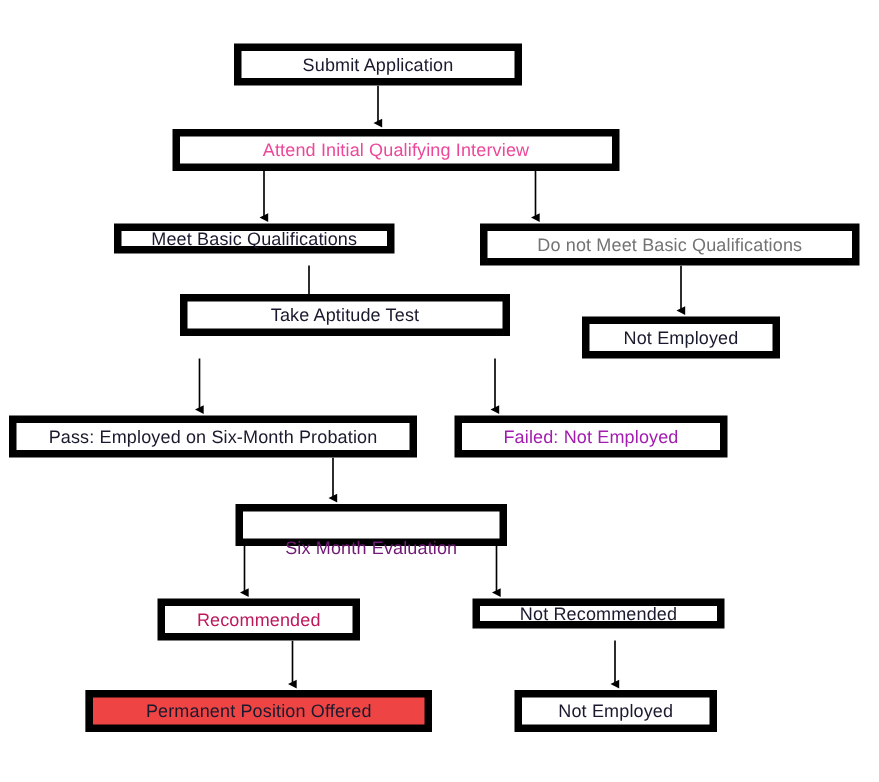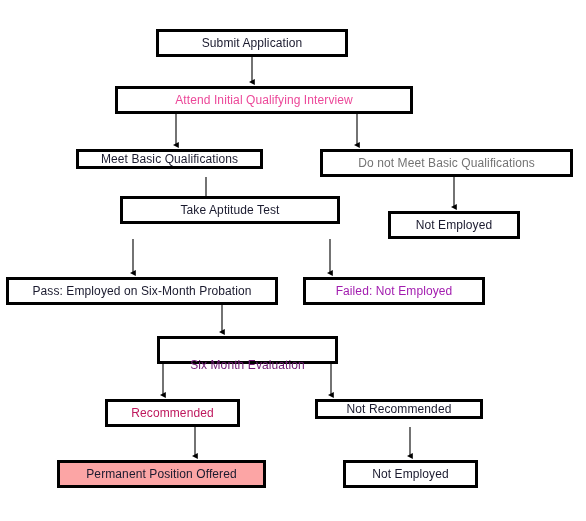--- a/index.html
+++ b/index.html
@@ -22,21 +22,21 @@
     position: absolute;
     left: 0;
     top: 0;
     width: 586px;
     height: 521px;
     pointer-events: none;
   }
   .flow-node {
     position: absolute;
     box-sizing: border-box;
-    border: 3px solid #3b82f6;
+    border: 5px solid #3b82f6;
     background: #ffffff;
     display: flex;
     align-items: center;
     justify-content: center;
     font-family: "Liberation Sans", "DejaVu Sans", sans-serif;
     font-size: 12px;
     line-height: 1;
     color: #1a1a2e;
     letter-spacing: 0.1px;
     white-space: nowrap;
@@ -101,21 +101,21 @@
       </div>
       <div class="flow-node" style="left: 157px; top: 336px; width: 181px; height: 28px; border-color: rgb(0, 0, 0); background: rgb(255, 255, 255);">
         <span class="node-label" style="color: #701a75; margin-top: 30px;">Six Month Evaluation</span>
       </div>
       <div class="flow-node" style="left: 105px; top: 399px; width: 135px; height: 28px; border-color: rgb(0, 0, 0); background: rgb(255, 255, 255);">
         <span class="node-label" style="color: #be185d;">Recommended</span>
       </div>
       <div class="flow-node" style="left: 315px; top: 399px; width: 168px; height: 20px; border-color: rgb(0, 0, 0); background: rgb(255, 255, 255);">
         <span class="node-label" style="color: rgb(26, 26, 46);">Not Recommended</span>
       </div>
-      <div class="flow-node" style="left: 57px; top: 460px; width: 209px; height: 28px; border-color: rgb(0, 0, 0); background: #fca5a5; justify-content: center;">
+      <div class="flow-node" style="left: 57px; top: 460px; width: 231px; height: 28px; border-color: rgb(0, 0, 0); background: #ef4444; justify-content: center;">
         <span class="node-label" style="color: rgb(26, 26, 46);">Permanent Position Offered</span>
       </div>
       <div class="flow-node" style="left: 343px; top: 460px; width: 135px; height: 28px; border-color: rgb(0, 0, 0); background: rgb(255, 255, 255);">
         <span class="node-label" style="color: rgb(26, 26, 46);">Not Employed</span>
       </div>
     </div>
 
 </div>
 
 </body></html>

